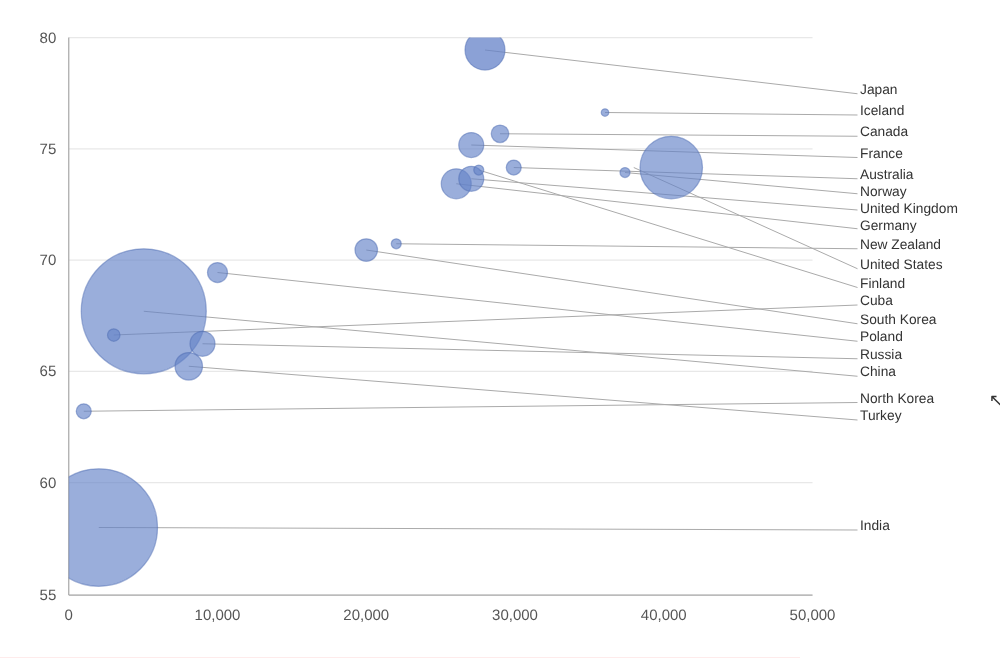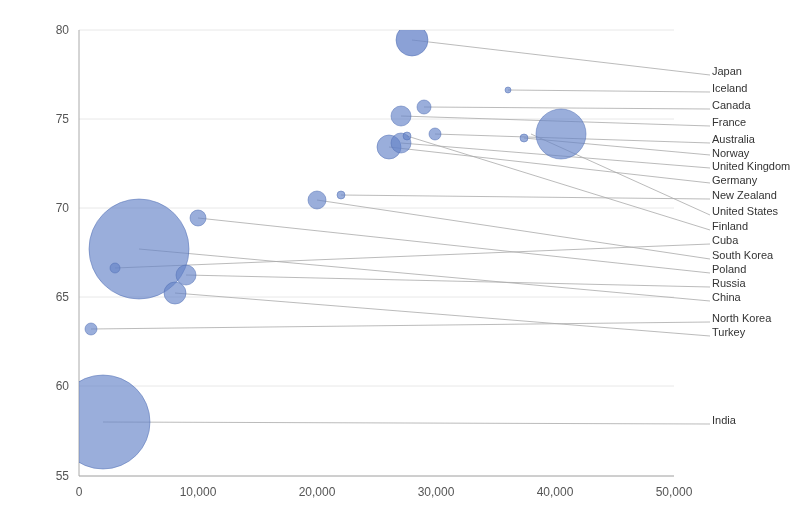--- a/index.html
+++ b/index.html
@@ -8,21 +8,20 @@
       font-family: Arial, sans-serif;
       width: 800px;
       height: 526px;
       overflow: hidden;
     }
     #chart-container {
       position: relative;
       width: 640px;
       height: 526px;
       background: #fca5a5;
-      margin-left: 24px;
     }
     svg#main-chart {
       position: absolute;
       top: 0; left: 0;
       width: 800px;
       height: 526px;
     }
   </style>
 </head>
 <body>

